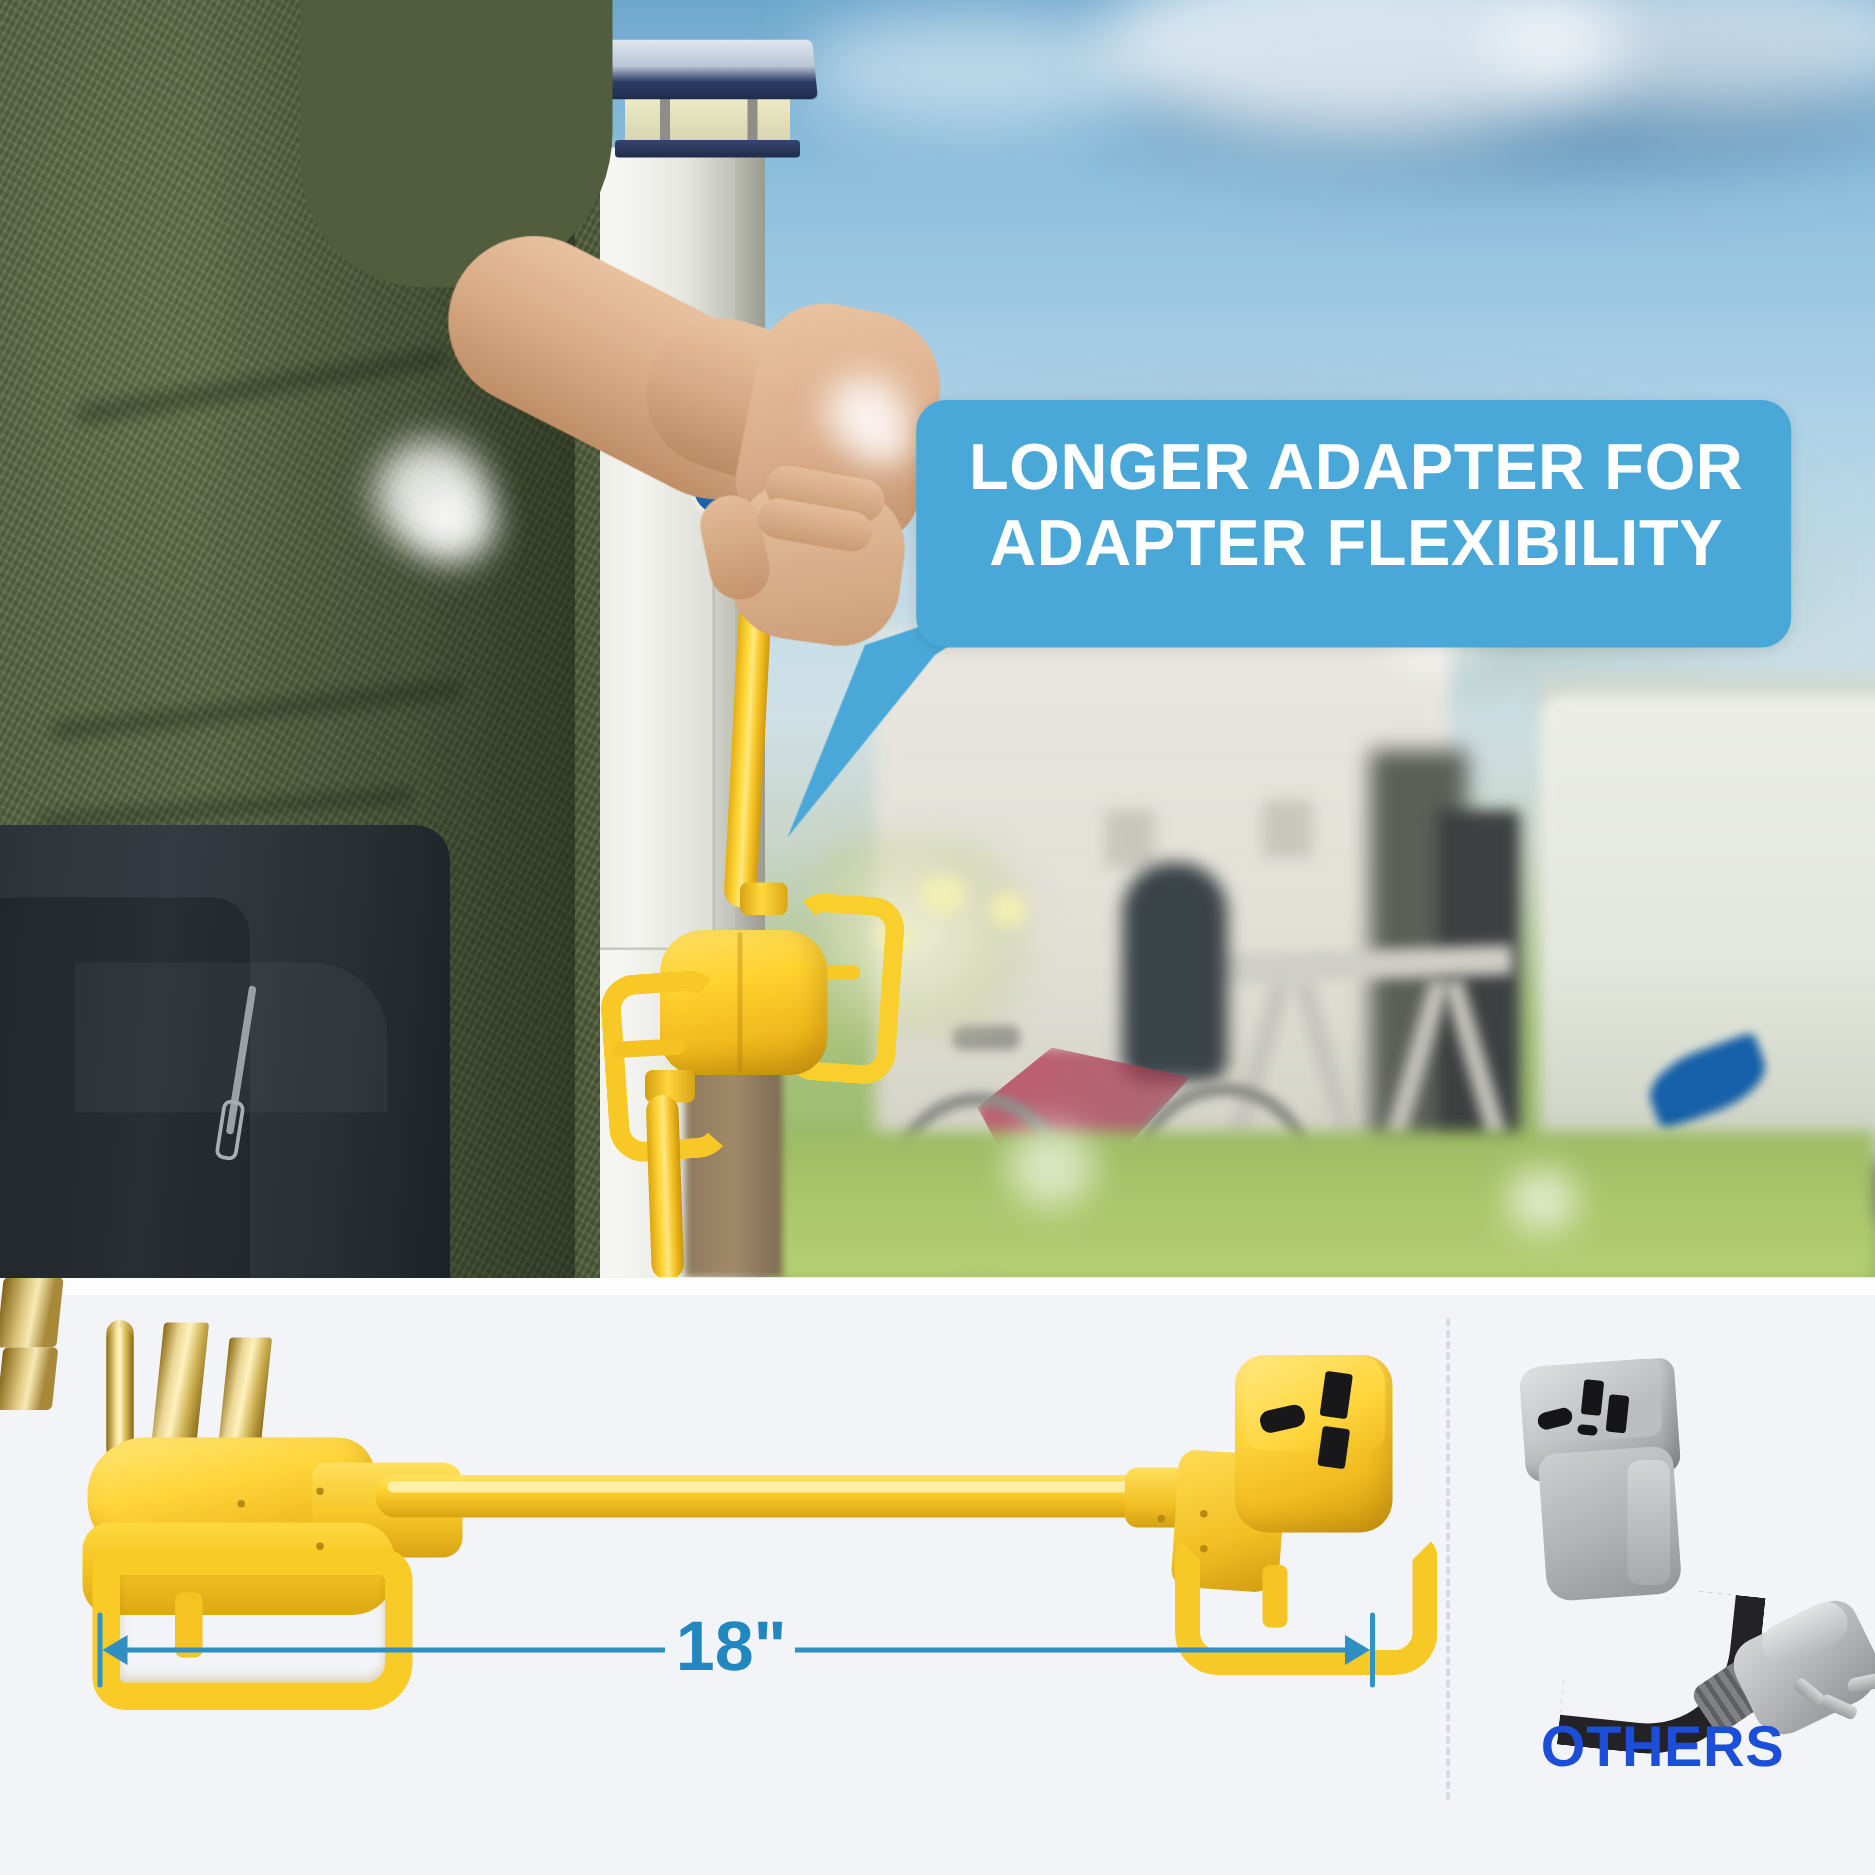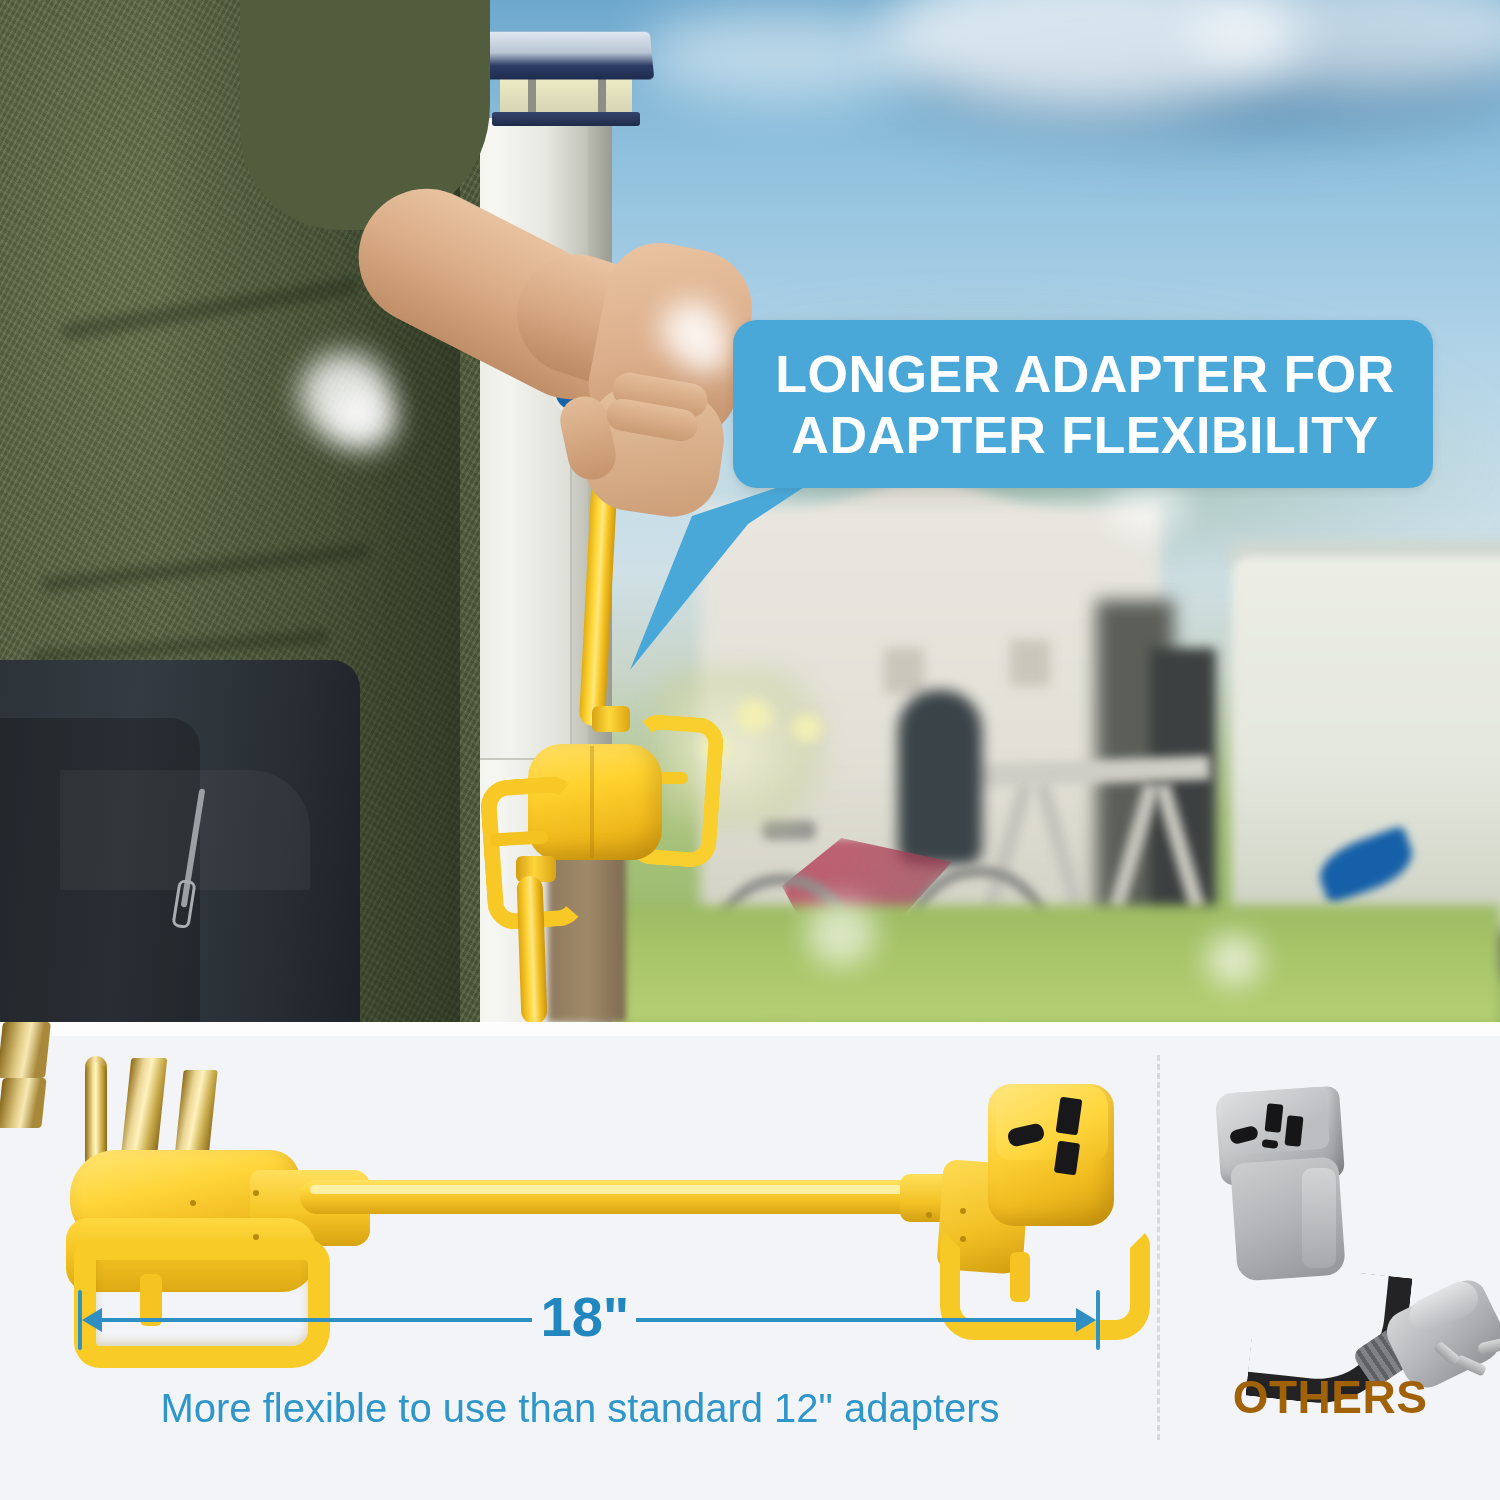--- a/index.html
+++ b/index.html
@@ -171,21 +171,21 @@
         background:linear-gradient(160deg,#eac5a3 0%,#dcae8b 55%,#c0906a 100%);transform:rotate(11deg);}
   .finger{position:absolute;border-radius:22px;background:linear-gradient(180deg,#e5bd9a,#ca9b74);}
   .fg1{left:612px;top:378px;width:96px;height:34px;transform:rotate(10deg);}
   .fg2{left:606px;top:404px;width:92px;height:32px;transform:rotate(10deg);}
   .hand2{position:absolute;left:586px;top:388px;width:136px;height:126px;border-radius:48px;
          background:linear-gradient(165deg,#e7c2a0,#cb9d76);transform:rotate(8deg);}
   .thumb{position:absolute;left:564px;top:396px;width:48px;height:84px;border-radius:24px;
          background:linear-gradient(180deg,#e3bc98,#c6946d);transform:rotate(-12deg);}
 
   
-  .bubble{position:absolute;left:733px;top:320px;width:700px;height:168px;border-radius:24px;
+  .bubble{position:absolute;left:733px;top:320px;width:700px;height:198px;border-radius:24px;
           background:#4aa8d8;box-shadow:0 2px 10px rgba(0,0,0,.10);}
   .bubble-txt{position:absolute;left:22px;top:24px;width:660px;color:#fff;font-weight:700;
               font-size:52px;line-height:1.18;letter-spacing:.5px;text-align:center;}
   .bubble-tail{position:absolute;left:630px;top:470px;width:200px;height:200px;}
 
   
   .panel{position:absolute;left:0;top:1022px;width:1500px;height:478px;background:#f2f4f7;}
   .panel-white{position:absolute;left:0;top:1022px;width:1500px;height:14px;background:#fdfdfd;}
   .divider{position:absolute;left:1157px;top:1055px;width:0;height:385px;
            border-left:3px dashed #d5d9e0;}
@@ -281,21 +281,21 @@
   .oth-strain{position:absolute;left:198px;top:312px;width:58px;height:42px;border-radius:10px;transform:rotate(-34deg);
               background:repeating-linear-gradient(90deg,#7f8184 0 5px,#5e6063 5px 9px);}
   .oth-plug{position:absolute;left:232px;top:272px;width:108px;height:82px;border-radius:22px 18px 30px 24px;
             background:linear-gradient(160deg,#d6d7d9 0%,#b5b7ba 48%,#8e9093 100%);transform:rotate(-26deg);}
   .oth-plug-top{position:absolute;left:248px;top:268px;width:72px;height:34px;border-radius:20px;
                 background:linear-gradient(180deg,#e2e3e5,#b9babd);transform:rotate(-26deg);}
   .oth-pin{position:absolute;background:linear-gradient(180deg,#d8d9db,#9b9d9f);border-radius:4px;}
   .op1{left:318px;top:318px;width:34px;height:12px;transform:rotate(-12deg);border-radius:6px;}
   .op2{left:296px;top:338px;width:30px;height:11px;transform:rotate(24deg);}
   .op3{left:274px;top:326px;width:26px;height:11px;transform:rotate(40deg);}
-  .others-label{position:absolute;left:0;top:348px;width:340px;text-align:center;color:#a16207;
+  .others-label{position:absolute;left:0;top:348px;width:340px;text-align:center;color:#1d4ed8;
                 font-size:46px;font-weight:700;letter-spacing:.5px;}
 </style>
 </head>
 <body>
 
 <div id="stage">
 
   <div class="photo">
     <div class="sky-dark"></div>
     <div class="sky-cloud sc1"></div>
@@ -447,21 +447,20 @@
   <div class="dim">
     <div class="dim-tick dt-l"></div>
     <div class="dim-tick dt-r"></div>
     <div class="dim-arrow da-l"></div>
     <div class="dim-arrow da-r"></div>
     <div class="dim-line dl-l"></div>
     <div class="dim-line dl-r"></div>
     <div class="dim-label">18"</div>
   </div>
 
-  <div class="caption">More flexible to use than standard 12" adapters</div>
 
   <div class="others-wrap">
     <div class="oth-head"></div>
     <div class="oth-face"></div>
     <div class="oslot os1"></div>
     <div class="oslot os2"></div>
     <div class="oslot os3"></div>
     <div class="oslot os4"></div>
     <div class="oth-body"></div>
     <div class="oth-rib"></div>

